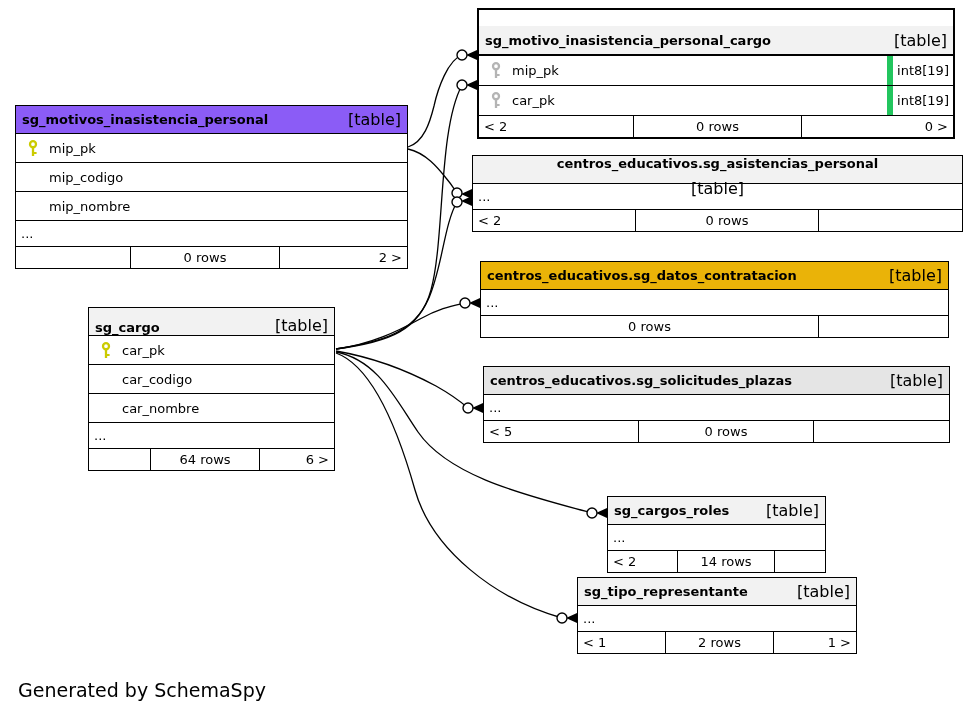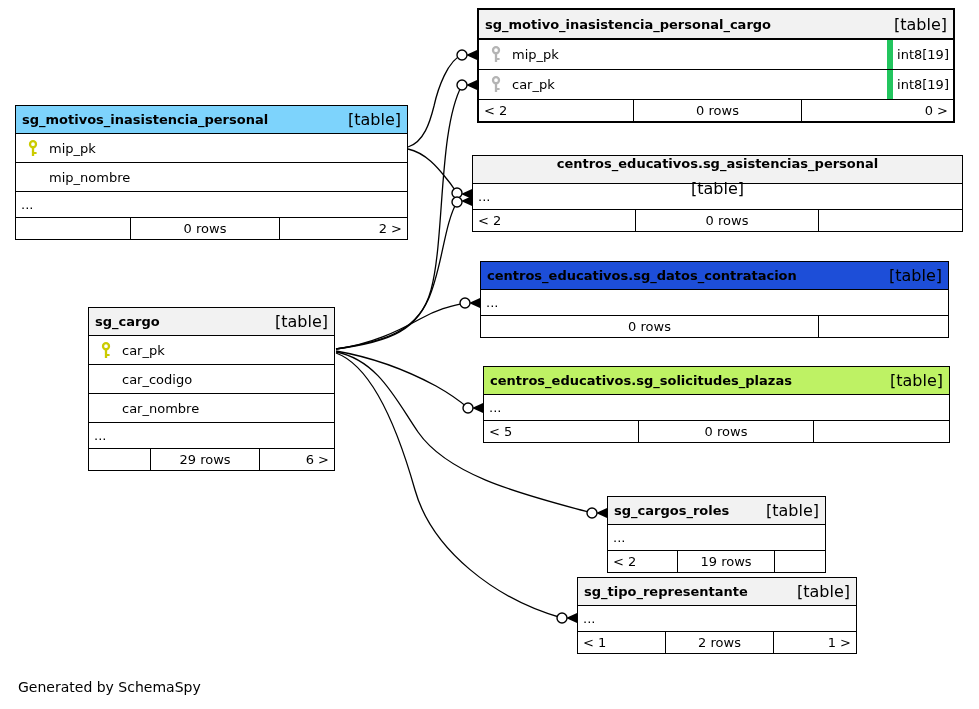--- a/index.html
+++ b/index.html
@@ -9,40 +9,40 @@
   }
   #edges{position:absolute;left:0;top:0;pointer-events:none;}
   #edges path{fill:none;stroke:#000;stroke-width:1.3px;}
   #edges circle{fill:#fff;stroke:#000;stroke-width:1.4px;}
   #edges polygon{fill:#000;stroke:none;}
 
   .tbl{position:absolute;box-sizing:border-box;border:1px solid #000;background:#fff;font-size:13px;}
   .tbl.focus{border-width:2px;}
   .hdr{display:flex;justify-content:space-between;align-items:center;gap:8px;
        background:#f2f2f2;border-bottom:1px solid #000;height:28px;padding:0 6px;box-sizing:border-box;}
-  .focus .hdr{height:30px;border-bottom-width:2px;}
+  .focus .hdr{height:30px;border-bottom-width:2px;margin-top:16px;}
   .hname{font-weight:bold;font-size:13px;white-space:nowrap;}
   .htag{font-size:16px;white-space:nowrap;}
   .colrow{display:flex;align-items:center;height:29px;border-bottom:1px solid #000;box-sizing:border-box;position:relative;}
   .focus .colrow{height:30px;}
   .keyic{position:absolute;left:11px;top:6px;width:12px;height:17px;}
   .cname{margin-left:33px;white-space:nowrap;}
   .ctype{width:66px;margin-left:auto;align-self:stretch;display:flex;align-items:center;justify-content:center;
          border-left:6px solid #22c55e;box-sizing:border-box;}
   .dots{height:26px;border-bottom:1px solid #000;box-sizing:border-box;display:flex;align-items:center;padding-left:5px;}
   .ftr{display:flex;height:21px;align-items:stretch;}
   .fl{box-sizing:border-box;padding-left:5px;border-right:1px solid #000;display:flex;align-items:center;}
   .fc{flex:1;display:flex;align-items:center;justify-content:center;text-align:center;}
   .fr{box-sizing:border-box;padding-right:5px;border-left:1px solid #000;display:flex;align-items:center;justify-content:flex-end;}
 
   .key-pk line,.key-pk circle{stroke:var(--pk-color,#cbcb00);}
   .key-fk line,.key-fk circle{stroke:var(--fk-color,#b4b4b4);}
   .keysvg circle{fill:#fff;}
 
-  .credit{position:absolute;left:18px;top:679px;font-size:14px;}
+  .credit{position:absolute;left:18px;top:679px;font-size:19px;}
 </style>
 </head>
 <body>
 
 <svg id="edges" width="979" height="709" aria-hidden="true">
 
   <path d="M408,147 C424,142 430,122 434,106 C438,88 448,60 462,55"></path>
   <path d="M336,349 C390,342 420,330 431,290 C445,238 438,130 462,85"></path>
   <path d="M408,149 C426,153 438,168 446,178 C452,185 454,189 457,193"></path>
   <path d="M336,349 C388,341 414,330 428,300 C442,270 444,224 457,202"></path>
@@ -98,33 +98,36 @@
     <span class="ctype">int8[19]</span>
   </div>
   <div class="ftr">
     <span class="fl" style="width:155px;">&lt; 2</span>
     <span class="fc">0 rows</span>
     <span class="fr" style="width:152px;">0 &gt;</span>
   </div>
 </div>
 
 <div class="tbl" style="left:15px;top:105px;width:393px;">
-  <div class="hdr" style="background: #7dd3fc;">
+  <div class="hdr" style="background: #8b5cf6;">
     <span class="hname">sg_motivos_inasistencia_personal</span>
     <span class="htag">[table]</span>
   </div>
   <div class="colrow">
     <span class="keyic key-pk">
       <svg class="keysvg" width="12" height="17" viewBox="0 0 12 17" fill="none">
         <circle cx="6" cy="4.2" r="3" stroke-width="2.3"></circle>
           <line x1="6" y1="7.4" x2="6" y2="16" stroke-width="2.3"></line>
           <line x1="6" y1="13" x2="9.6" y2="13" stroke-width="2"></line>
       </svg>
     </span>
     <span class="cname">mip_pk</span>
+  </div>
+  <div class="colrow">
+    <span class="cname">mip_codigo</span>
   </div>
   <div class="colrow">
     <span class="cname">mip_nombre</span>
   </div>
   <div class="dots">...</div>
   <div class="ftr">
     <span class="fl" style="width:115px;"></span>
     <span class="fc">0 rows</span>
     <span class="fr" style="width:128px;">2 &gt;</span>
   </div>
@@ -137,46 +140,46 @@
   </div>
   <div class="dots">...</div>
   <div class="ftr">
     <span class="fl" style="width:163px;">&lt; 2</span>
     <span class="fc">0 rows</span>
     <span class="fr" style="width:144px;"></span>
   </div>
 </div>
 
 <div class="tbl" style="left:480px;top:261px;width:469px;">
-  <div class="hdr" style="background: #1d4ed8;">
+  <div class="hdr" style="background: #eab308;">
     <span class="hname">centros_educativos.sg_datos_contratacion</span>
     <span class="htag">[table]</span>
   </div>
   <div class="dots">...</div>
   <div class="ftr">
     <span class="fc">0 rows</span>
     <span class="fr" style="width:130px;"></span>
   </div>
 </div>
 
 <div class="tbl" style="left:483px;top:366px;width:467px;">
-  <div class="hdr" style="background: #bef264;">
+  <div class="hdr" style="background: #e5e5e5;">
     <span class="hname">centros_educativos.sg_solicitudes_plazas</span>
     <span class="htag">[table]</span>
   </div>
   <div class="dots">...</div>
   <div class="ftr">
     <span class="fl" style="width:155px;">&lt; 5</span>
     <span class="fc">0 rows</span>
     <span class="fr" style="width:136px;"></span>
   </div>
 </div>
 
 <div class="tbl" style="left:88px;top:307px;width:247px;">
-  <div class="hdr" style="background: rgb(242, 242, 242);">
+  <div class="hdr" style="background: rgb(242, 242, 242); align-items: flex-end;">
     <span class="hname">sg_cargo</span>
     <span class="htag">[table]</span>
   </div>
   <div class="colrow">
     <span class="keyic key-pk">
       <svg class="keysvg" width="12" height="17" viewBox="0 0 12 17" fill="none">
         <circle cx="6" cy="4.2" r="3" stroke-width="2.3"></circle>
           <line x1="6" y1="7.4" x2="6" y2="16" stroke-width="2.3"></line>
           <line x1="6" y1="13" x2="9.6" y2="13" stroke-width="2"></line>
       </svg>
@@ -185,34 +188,34 @@
   </div>
   <div class="colrow">
     <span class="cname">car_codigo</span>
   </div>
   <div class="colrow">
     <span class="cname">car_nombre</span>
   </div>
   <div class="dots">...</div>
   <div class="ftr">
     <span class="fl" style="width:62px;"></span>
-    <span class="fc">29 rows</span>
+    <span class="fc">64 rows</span>
     <span class="fr" style="width:75px;">6 &gt;</span>
   </div>
 </div>
 
 <div class="tbl" style="left:607px;top:496px;width:219px;">
   <div class="hdr" style="background: rgb(242, 242, 242);">
     <span class="hname">sg_cargos_roles</span>
     <span class="htag">[table]</span>
   </div>
   <div class="dots">...</div>
   <div class="ftr">
     <span class="fl" style="width:70px;">&lt; 2</span>
-    <span class="fc">19 rows</span>
+    <span class="fc">14 rows</span>
     <span class="fr" style="width:51px;"></span>
   </div>
 </div>
 
 <div class="tbl" style="left:577px;top:577px;width:280px;">
   <div class="hdr" style="background: rgb(242, 242, 242);">
     <span class="hname">sg_tipo_representante</span>
     <span class="htag">[table]</span>
   </div>
   <div class="dots">...</div>

